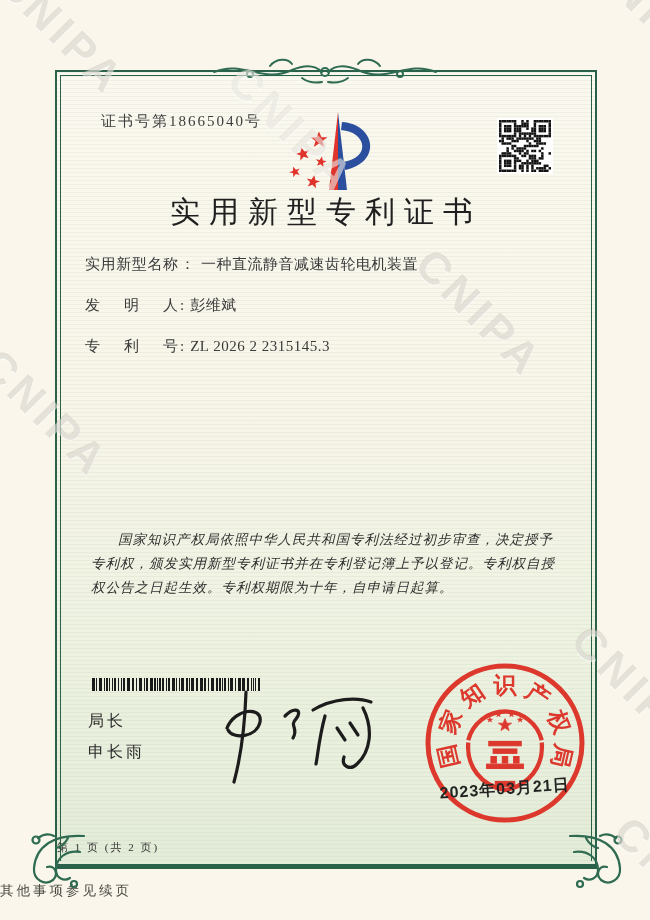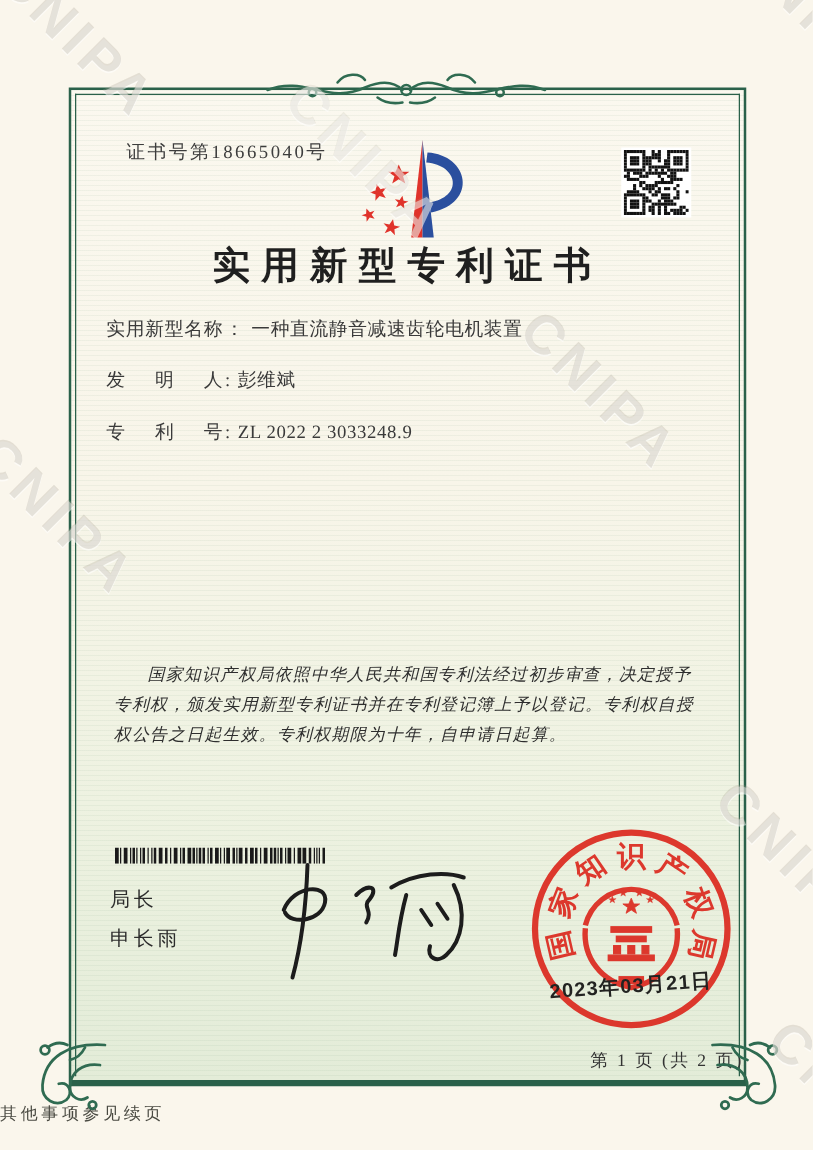--- a/index.html
+++ b/index.html
@@ -43,21 +43,21 @@
   .frame-inner{
     position:absolute;inset:3px;border:1px solid var(--green);border-bottom:none;
     pointer-events:none;
   }
 
   .cert-no{position:absolute;left:44px;top:40px;font-size:15px;letter-spacing:2px;color:#3d3d3d;}
   .logo{position:absolute;left:226px;top:38px;}
   .qr{position:absolute;left:440px;top:46px;background:#fff;padding:2px;}
   .title{
     position:absolute;left:0;top:120px;width:100%;text-align:center;
-    font-size:30px;font-weight:700;letter-spacing:9px;color:#1f1f1f;
+    font-size:30px;font-weight:400;letter-spacing:9px;color:#1f1f1f;
   }
 
   .fields{position:absolute;left:28px;top:182px;width:486px;font-size:15px;}
   .field-row{margin-bottom:20px;line-height:21px;white-space:nowrap;}
   .flabel{
     display:inline-block;width:93px;text-align:justify;text-align-last:justify;
     vertical-align:top;
   }
   .fcolon{display:inline-block;margin:0 6px 0 2px;}
   .fvalue{letter-spacing:.5px;}
@@ -74,22 +74,22 @@
   .director{
     position:absolute;left:31px;top:633px;
     font:400 16px "Liberation Sans","DejaVu Sans",sans-serif;
     color:#2c2c2c;letter-spacing:3px;line-height:31px;
   }
   .signature{position:absolute;left:140px;top:612px;z-index:4;}
 
   .seal{position:absolute;left:362px;top:585px;z-index:8;opacity:.93;}
 
   .page-num{
-    position:absolute;left:0;top:768px;width:100%;text-align:right;
-    font-size:14px;letter-spacing:2px;color:#333;
+    position:absolute;left:0;top:768px;width:100%;text-align:left;
+    font-size:11px;letter-spacing:2px;color:#333;
   }
   .cont-note{
     position:absolute;left:0;top:882px;width:100%;text-align:left;z-index:2;
     font-size:13.5px;letter-spacing:3px;color:#4a4a42;
   }
 
   .ornament-top{position:absolute;left:50%;top:56px;transform:translateX(-50%);z-index:3;}
   .corner{position:absolute;z-index:3;}
   .corner-bl{left:24px;top:826px;}
   .corner-br{left:566px;top:826px;transform:scaleX(-1);}
@@ -369,21 +369,21 @@
         <rect x="51" y="60" width="3" height="3" fill="#111"></rect>
         <rect x="54" y="60" width="3" height="3" fill="#111"></rect>
         <rect x="57" y="60" width="3" height="3" fill="#111"></rect>
       </svg>
 
     <div class="title">实用新型专利证书</div>
 
     <div class="fields" id="fields">
         <div class="field-row"><span class="flabel">实用新型名称</span><span class="fcolon">：</span><span class="fvalue">一种直流静音减速齿轮电机装置</span></div>
         <div class="field-row"><span class="flabel">发明人</span><span class="fcolon">:</span><span class="fvalue">彭维斌</span></div>
-        <div class="field-row"><span class="flabel">专利号</span><span class="fcolon">:</span><span class="fvalue">ZL 2022 2 3033248.9</span></div>
+        <div class="field-row"><span class="flabel">专利号</span><span class="fcolon">:</span><span class="fvalue">ZL 2026 2 2315145.3</span></div>
       </div>
 
     <div class="paras" id="paras">
         <p>国家知识产权局依照中华人民共和国专利法经过初步审查，决定授予专利权，颁发实用新型专利证书并在专利登记簿上予以登记。专利权自授权公告之日起生效。专利权期限为十年，自申请日起算。</p>
       </div>
 
     <svg class="barcode" id="barcode" width="168" height="13" viewBox="0 0 168 13">
         <rect x="0" y="0" width="3" height="13" fill="#1a1a1a"></rect>
         <rect x="4" y="0" width="1" height="13" fill="#1a1a1a"></rect>
         <rect x="7" y="0" width="3" height="13" fill="#1a1a1a"></rect>

